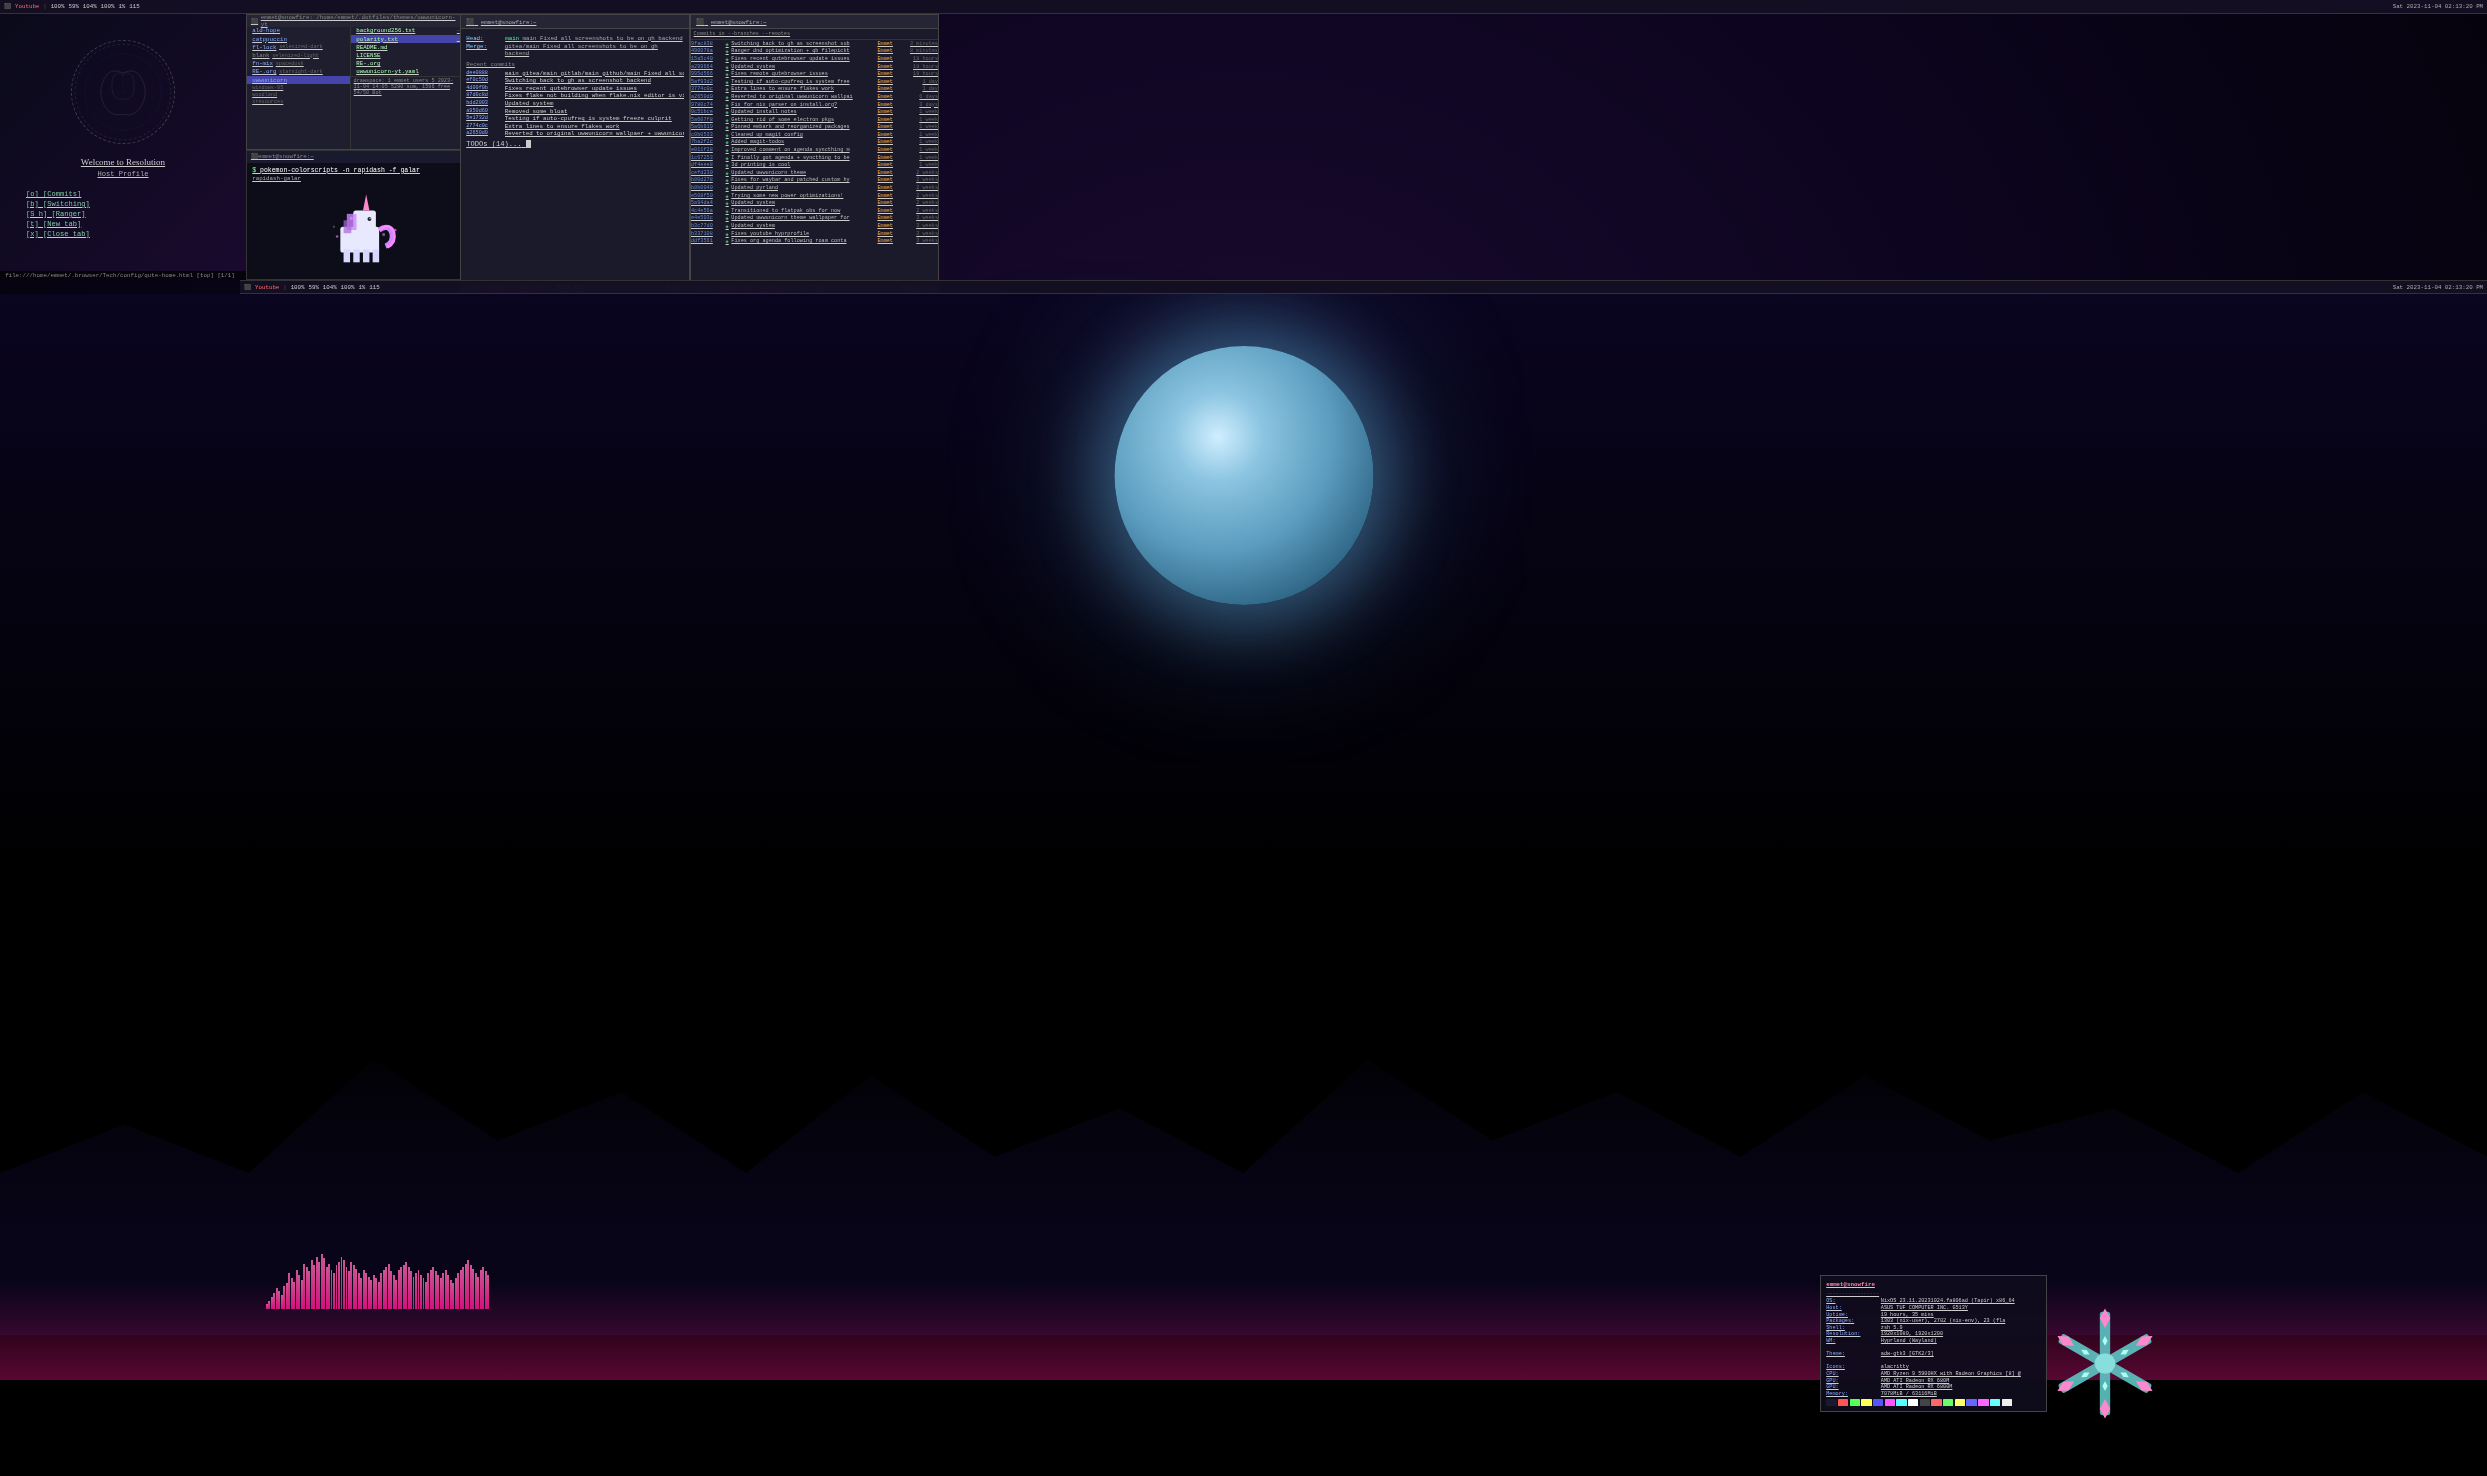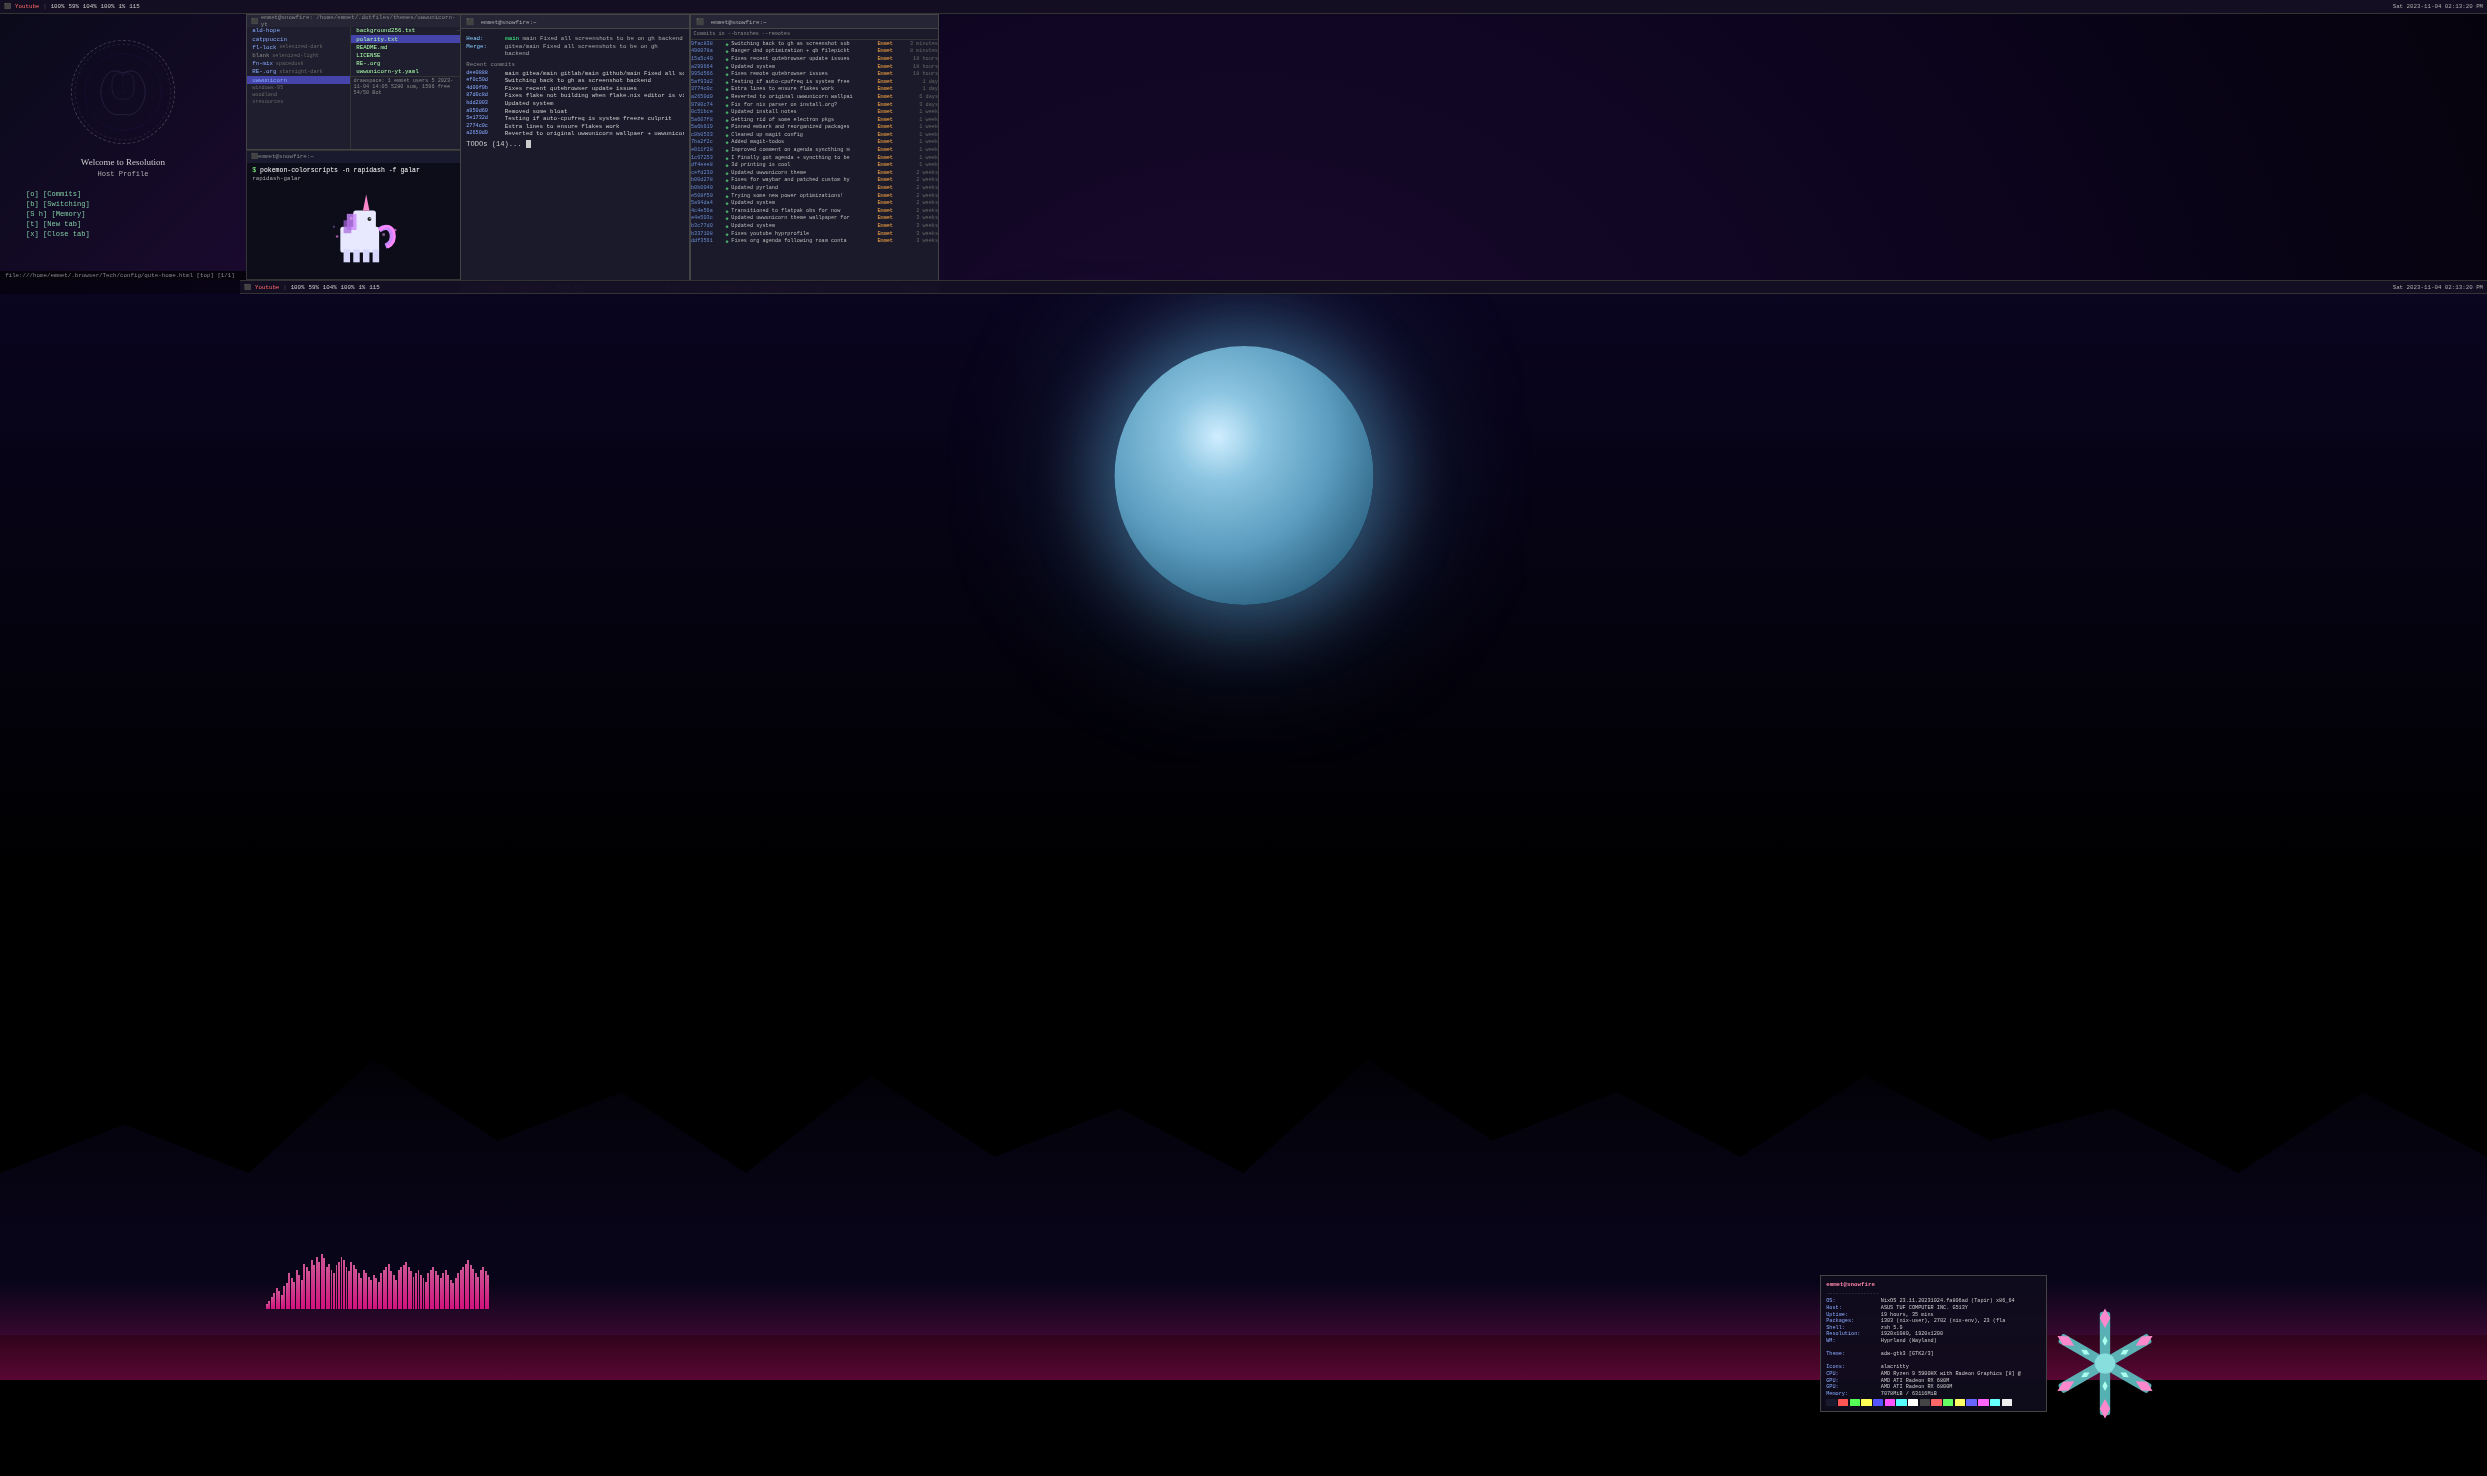--- a/index.html
+++ b/index.html
@@ -87,20 +87,21 @@
     }
 
     
     .window {
       position: absolute;
       background: #1a1a2e;
       border: 0.6px solid #444;
       font-size: 6.5px;
       color: #ccc;
       overflow: hidden;
+      text-decoration: underline;
     }
 
     
     .qutebrowser-panel {
       top: 14.2px;
       left: 0;
       width: 246px;
       height: 266px;
       background: linear-gradient(135deg, #0a0a1a 0%, #1a0a2e 100%);
       border: none;
@@ -452,21 +453,21 @@
 
         <line x1="30" y1="80" x2="130" y2="80" stroke="rgba(100,100,200,0.15)" stroke-width="0.5"></line>
         <line x1="80" y1="30" x2="80" y2="130" stroke="rgba(100,100,200,0.15)" stroke-width="0.5"></line>
       </svg>
     </div>
     <div class="qute-title">Welcome to Resolution</div>
     <div class="qute-subtitle">Host Profile</div>
     <div class="qute-menu">
       <div class="qute-menu-item">[o] [Commits]</div>
       <div class="qute-menu-item">[b] [Switching]</div>
-      <div class="qute-menu-item">[S h] [Memory]</div>
+      <div class="qute-menu-item">[S h] [Ranger]</div>
       <div class="qute-menu-item">[t] [New tab]</div>
       <div class="qute-menu-item">[x] [Close tab]</div>
     </div>
   </div>
   <div class="qute-statusbar">
     <span>file:///home/emmet/.browser/Tech/config/qute-home.html [top] [1/1]</span>
   </div>
 </div>
 
 <div class="window file-panel">

